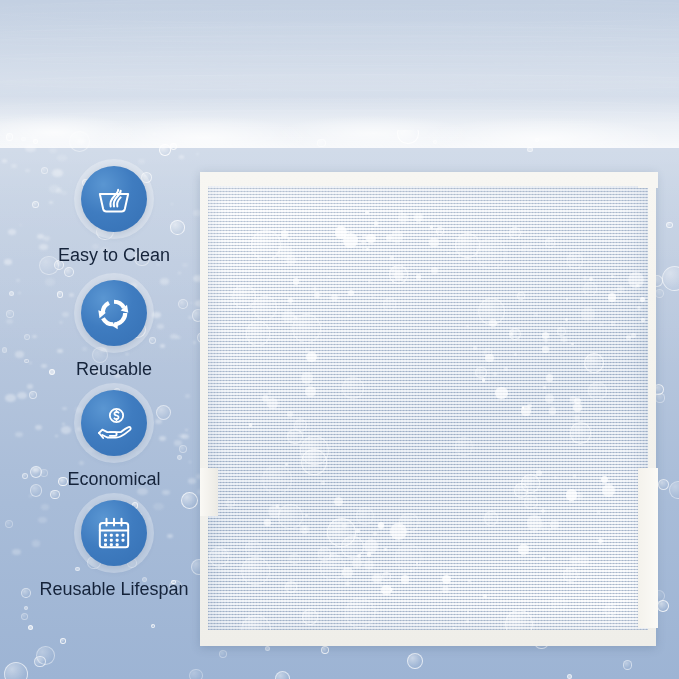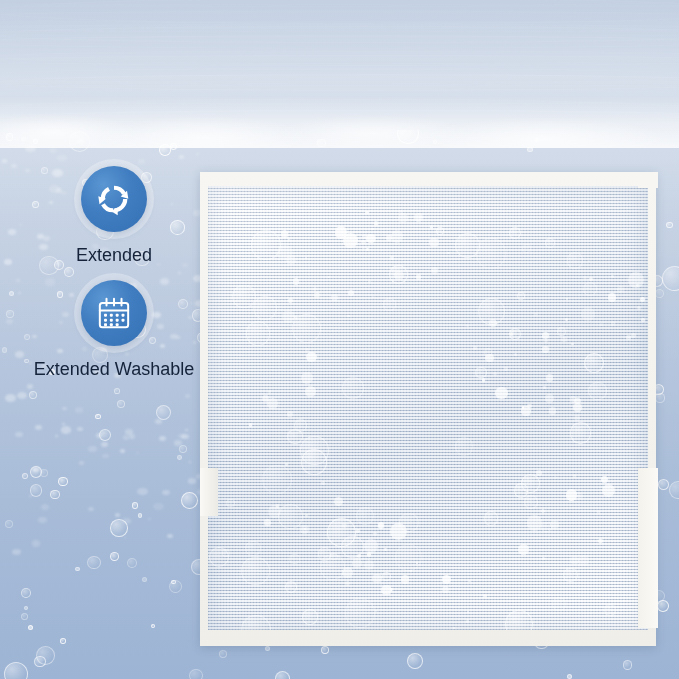--- a/index.html
+++ b/index.html
@@ -608,36 +608,60 @@
         <div class="bub" style="left: 79.4434px; top: 242.501px; width: 13.2232px; height: 13.2232px; opacity: 0.6;"></div>
         <div class="bub" style="left: 37.3162px; top: 355.05px; width: 13.2649px; height: 13.2649px; opacity: 0.39;"></div>
       </div>
     <div class="tab tab-left"></div>
     <div class="tab tab-right"></div>
     <div class="tab tab-topr"></div>
   </div>
 
   <div class="features">
 
+    <div class="feature">
+      <div class="feat-badge">
+        <svg viewBox="0 0 48 48" fill="none" stroke="#ffffff" stroke-width="2.4" stroke-linecap="round" stroke-linejoin="round">
+          <path d="M7 18 h34 l-4 18 a4 4 0 0 1 -4 3 H15 a4 4 0 0 1 -4 -3 z"></path>
+          <path d="M20 33 c-1-5 1-9 4-12 3-3 5-5 5-8"></path>
+          <path d="M24 33 c-1-5 1-9 4-12 2-2 4-4 4-7"></path>
+          <path d="M28 33 c-1-4 1-8 4-11"></path>
+        </svg>
+      </div>
+      <div class="feat-label">Easy to Clean</div>
+    </div>
 
     <div class="feature">
       <div class="feat-badge">
         <svg viewBox="0 0 48 48" fill="#ffffff">
           <path d="M24 8 a16 16 0 0 1 14.2 8.6 l-4.4 2.3 A11.2 11.2 0 0 0 24 13 z"></path>
           <path d="M39.6 14.2 l1.6 9.4 -9.2 -2.6 z"></path>
           <path d="M40 24 a16 16 0 0 1 -15.6 16 l-.1 -5 A11 11 0 0 0 35 24 z"></path>
           <path d="M28.4 43.4 l-8.1 -5 8.3 -4.6 z"></path>
           <path d="M8 24 a16 16 0 0 1 8.8 -14.3 l2.3 4.4 A11 11 0 0 0 13 24 z"></path>
           <path d="M6.6 30.2 l-1.4 -9.4 9.1 2.8 z"></path>
           <path d="M8.6 31.4 A16 16 0 0 0 23 40 l.1 -5 A11 11 0 0 1 13 29 z"></path>
         </svg>
       </div>
-      <div class="feat-label">Extended</div>
+      <div class="feat-label">Reusable</div>
     </div>
 
+    <div class="feature">
+      <div class="feat-badge">
+        <svg viewBox="0 0 48 48" fill="none" stroke="#ffffff" stroke-width="2.2" stroke-linecap="round" stroke-linejoin="round">
+          <circle cx="27" cy="15" r="8"></circle>
+          <path d="M29.5 11.6 a3 3 0 0 0 -4.8 .5 c-.7 1.4 .6 2.3 2.3 2.9 1.7 .6 3 1.5 2.3 2.9 a3 3 0 0 1 -4.8 .5"></path>
+          <path d="M27 9.2 v1.6 M27 19.2 v1.6"></path>
+          <path d="M6 36 l4 -4 6 3 h9 a2.2 2.2 0 0 1 0 4.4 h-6"></path>
+          <path d="M19 35 h13 c4 -3 7 -5 9.5 -6 2 -.8 3.5 1.8 1.8 3.2 -3.5 3 -8 6.3 -11.5 8 -2 1 -3.5 1.2 -5.5 1.2 H16 l-6 -3"></path>
+          <path d="M6 36 l5 6"></path>
+        </svg>
+      </div>
+      <div class="feat-label">Economical</div>
+    </div>
 
     <div class="feature">
       <div class="feat-badge">
         <svg viewBox="0 0 48 48" fill="none" stroke="#ffffff" stroke-width="2.4" stroke-linecap="round" stroke-linejoin="round">
           <rect x="7" y="12" width="34" height="29" rx="3"></rect>
           <path d="M7 21 h34"></path>
           <path d="M15 7 v8 M24 7 v8 M33 7 v8"></path>
           <g fill="#ffffff" stroke="none">
             <rect x="12" y="25" width="3.6" height="3.4" rx="1"></rect>
             <rect x="19" y="25" width="3.6" height="3.4" rx="1"></rect>
@@ -646,17 +670,17 @@
             <rect x="12" y="31" width="3.6" height="3.4" rx="1"></rect>
             <rect x="19" y="31" width="3.6" height="3.4" rx="1"></rect>
             <rect x="26" y="31" width="3.6" height="3.4" rx="1"></rect>
             <rect x="33" y="31" width="3.6" height="3.4" rx="1"></rect>
             <rect x="12" y="36.4" width="3.6" height="3.4" rx="1"></rect>
             <rect x="19" y="36.4" width="3.6" height="3.4" rx="1"></rect>
             <rect x="26" y="36.4" width="3.6" height="3.4" rx="1"></rect>
           </g>
         </svg>
       </div>
-      <div class="feat-label">Extended Washable</div>
+      <div class="feat-label">Reusable Lifespan</div>
     </div>
 
   </div>
 </div>
 
 </body></html>

